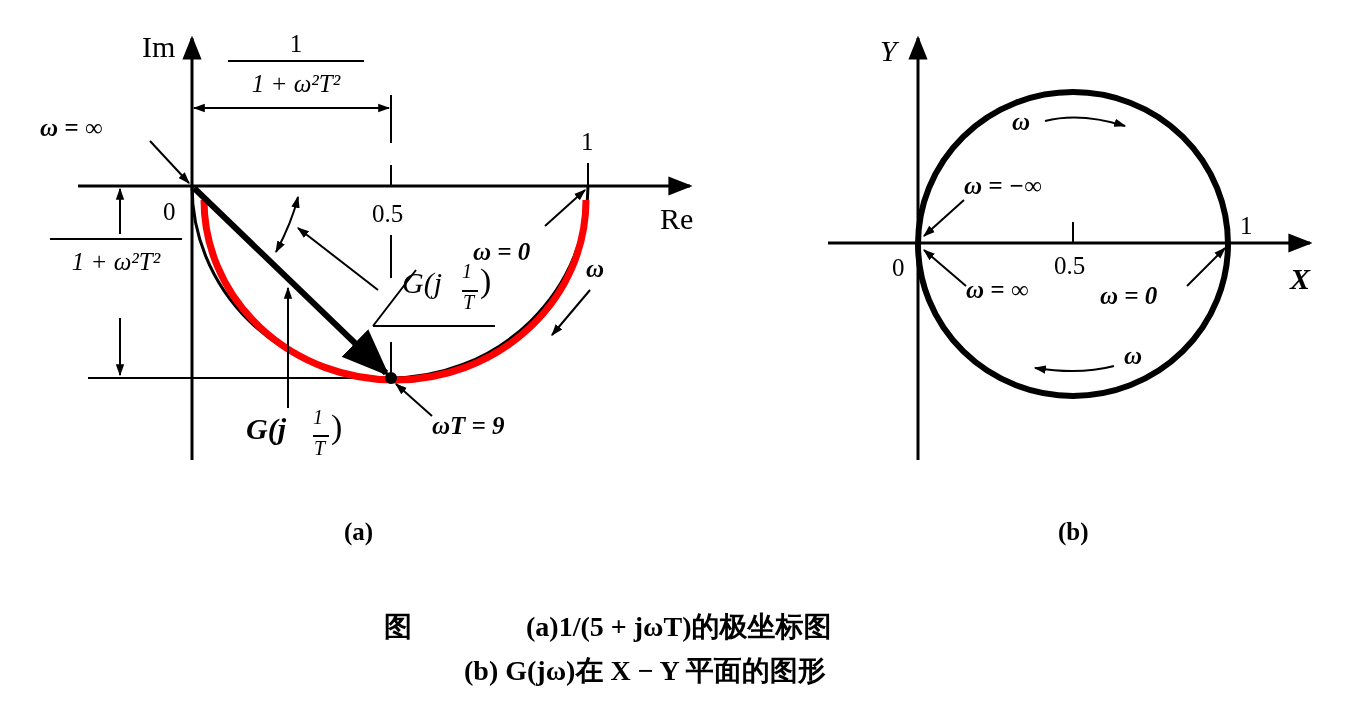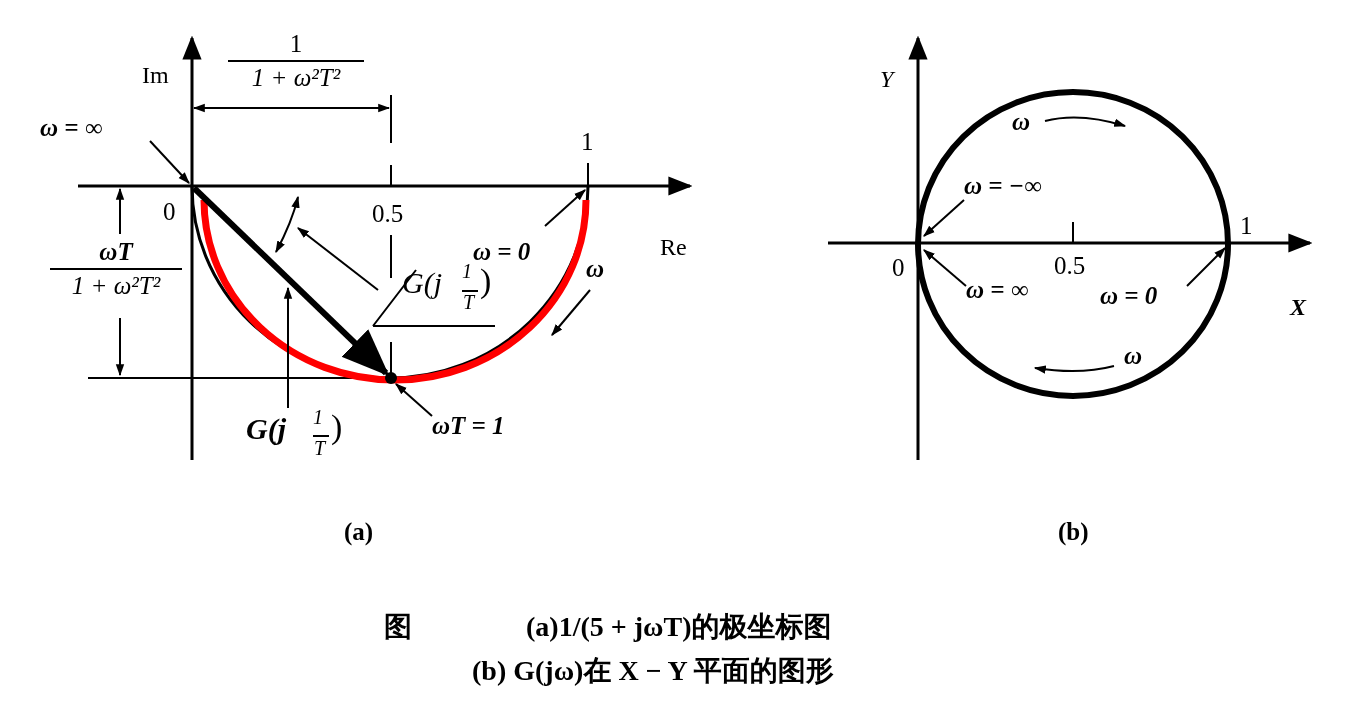--- a/index.html
+++ b/index.html
@@ -3,25 +3,25 @@
 <meta charset="utf-8">
 <style>
   html, body { margin: 0; padding: 0; background: #ffffff; }
   body { width: 1371px; height: 711px; position: relative; overflow: hidden;
          font-family: "Liberation Serif", "DejaVu Serif", serif; color: #000; }
   svg { position: absolute; left: 0; top: 0; }
   .lbl { position: absolute; white-space: nowrap; font-family: "Liberation Serif", "DejaVu Serif", serif; }
   .bold { font-weight: bold; }
   .ital { font-style: italic; }
   .num { font-size: 25px; }
-  .axis-lbl { font-size: 24px; margin-top: 32px; }
+  .axis-lbl { font-size: 30px; }
   .frac { position: absolute; text-align: center; font-size: 25px; }
   .frac .top { display: block; padding-bottom: 2px; }
   .frac .bar { display: block; border-top: 2px solid #000; }
-  .frac .bot { display: block; padding-top: 2px; }
+  .frac .bot { display: block; padding-top: 8px; }
   .caption { position: absolute; font-size: 28px; font-weight: bold; white-space: nowrap; }
   .sub-lbl { font-size: 25px; font-weight: bold; }
 </style>
 </head>
 <body>
 
 <svg width="1371" height="711" viewBox="0 0 1371 711">
   <defs>
     <marker id="ah" viewBox="0 0 10 10" refX="9" refY="5" markerWidth="8" markerHeight="8" orient="auto-start-reverse">
       <path d="M0,1 L10,5 L0,9 Z" fill="#000"></path>
@@ -101,29 +101,28 @@
 <div class="lbl num" style="left:163px;top:198px;">0</div>
 <div class="lbl num" style="left:372px;top:200px;">0.5</div>
 <div class="lbl num" style="left:581px;top:128px;">1</div>
 
 <div class="frac" style="left:228px;top:30px;width:136px;">
   <span class="top">1</span>
   <span class="bar"></span>
   <span class="bot ital">1 + ω²T²</span>
 </div>
 <div class="frac" style="left:50px;top:238px;width:132px;">
-  <span class="top ital bold">ωT</span>
   <span class="bar"></span>
   <span class="bot ital">1 + ω²T²</span>
 </div>
 
 <div class="lbl num bold ital" style="left:40px;top:114px;">ω = ∞</div>
 <div class="lbl num bold ital" style="left:473px;top:238px;">ω = 0</div>
 <div class="lbl num bold ital" style="left:586px;top:255px;">ω</div>
-<div class="lbl num bold ital" style="left:432px;top:412px;">ωT = 1</div>
+<div class="lbl num bold ital" style="left:432px;top:412px;">ωT = 9</div>
 
 <div class="lbl ital" style="left:402px;top:266px;font-size:30px;">
   <span>G(j</span>
 </div>
 <div class="lbl ital" style="left:462px;top:260px;font-size:20px;">1</div>
 <div class="lbl ital" style="left:463px;top:291px;font-size:20px;">T</div>
 <div class="lbl" style="left:480px;top:262px;font-size:34px;">)</div>
 
 <div class="lbl ital bold" style="left:246px;top:412px;font-size:30px;">
   <span>G(j</span>
@@ -143,13 +142,13 @@
 <div class="lbl num bold ital" style="left:964px;top:172px;">ω = −∞</div>
 <div class="lbl num bold ital" style="left:966px;top:276px;">ω = ∞</div>
 <div class="lbl num bold ital" style="left:1100px;top:282px;">ω =  0</div>
 <div class="lbl num bold ital" style="left:1012px;top:108px;">ω</div>
 <div class="lbl num bold ital" style="left:1124px;top:342px;">ω</div>
 
 <div class="lbl sub-lbl" style="left:1058px;top:518px;">(b)</div>
 
 <div class="caption" style="left:384px;top:608px;">图</div>
 <div class="caption" style="left:526px;top:608px;">(a)1/(5 + jωT)的极坐标图</div>
-<div class="caption" style="left:464px;top:652px;margin-left:8px;">(b) G(jω)在 X − Y 平面的图形</div>
+<div class="caption" style="left:464px;top:652px;">(b) G(jω)在 X − Y 平面的图形</div>
 
 </body></html>

